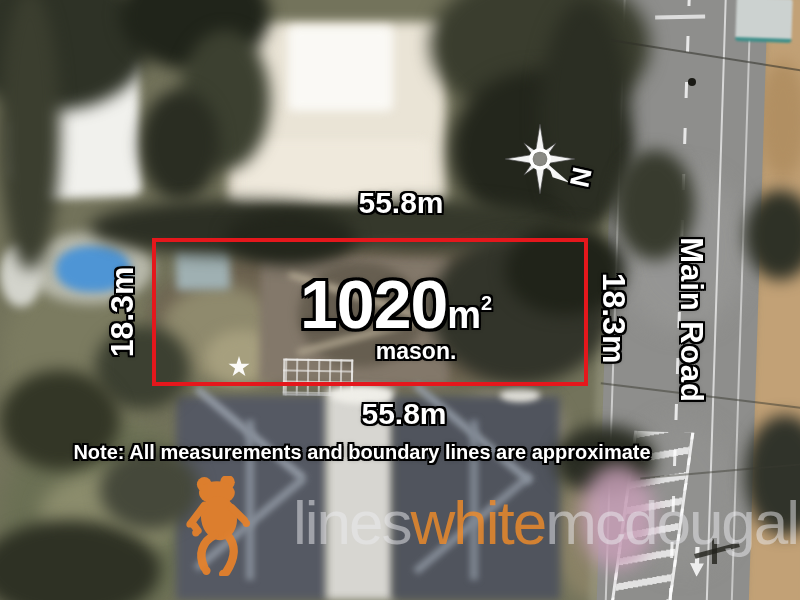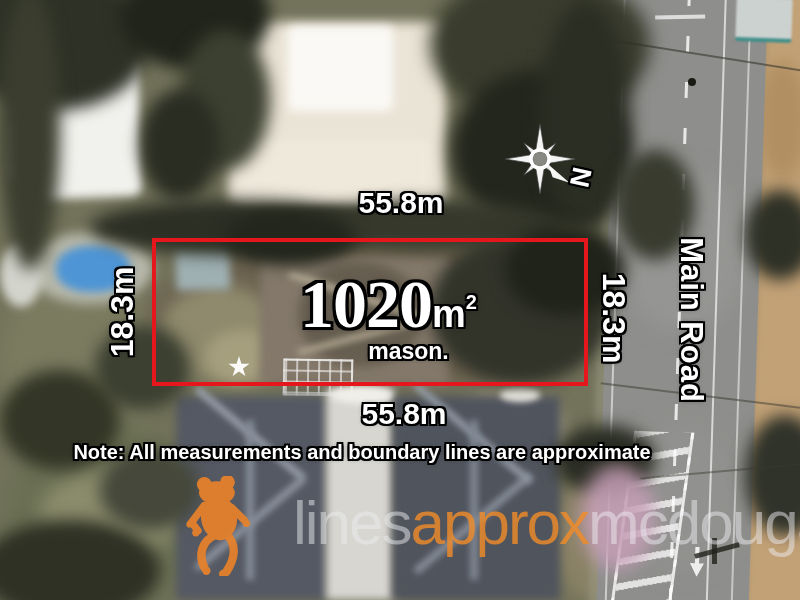--- a/index.html
+++ b/index.html
@@ -24,21 +24,21 @@
   .olabel{position:absolute;color:#fff;font-weight:bold;white-space:nowrap;line-height:1;
     text-shadow:-2px -2px 0 #000,0 -2px 0 #000,2px -2px 0 #000,-2px 0 0 #000,
                  2px 0 0 #000,-2px 2px 0 #000,0 2px 0 #000,2px 2px 0 #000,0 0 5px rgba(0,0,0,.6);}
   .dim{font-size:30px;}
   .ctr{transform:translate(-50%,-50%);padding-left:32px;}
   .rotL{transform:translate(-50%,-50%) rotate(-90deg);}
   .rotR{transform:translate(-50%,-50%) rotate(90deg);}
   #area{left:300px;top:270px;text-align:left;}
   #area .val{font-size:68px;letter-spacing:-1px;
     text-shadow:-3px -3px 0 #000,0 -3px 0 #000,3px -3px 0 #000,-3px 0 0 #000,
-                 3px 0 0 #000,-3px 3px 0 #000,0 3px 0 #000,3px 3px 0 #000,0 0 6px rgba(0,0,0,.6);font-family:Liberation Serif, serif;}
+                 3px 0 0 #000,-3px 3px 0 #000,0 3px 0 #000,3px 3px 0 #000,0 0 6px rgba(0,0,0,.6);}
   #area .unit{font-size:38px;}
   #area .unit sup{font-size:20px;vertical-align:18px;}
   #area .qual{display:block;text-align:center;font-size:23px;margin-top:2px;margin-left:40px;}
   #note{left:362px;top:452px;font-size:20px;transform:translate(-50%,-50%);}
   #roadname{font-size:31px;letter-spacing:1px;}
   
   #pergola{position:absolute;left:283px;top:359px;width:66px;height:33px;opacity:.85;
     border:2px solid rgba(255,255,255,.8);transform:rotate(1deg);
     background:repeating-linear-gradient(90deg,rgba(255,255,255,.65) 0 2px,transparent 2px 11px),
                repeating-linear-gradient(0deg,rgba(255,255,255,.65) 0 2px,transparent 2px 11px);}
@@ -183,15 +183,15 @@
       <path d="M42 30 L54 42" fill="none" stroke-width="7" stroke-linecap="round"></path>
       <path d="M26 56 C14 62 10 74 16 87" fill="none" stroke-width="8" stroke-linecap="round"></path>
       <path d="M38 56 C47 66 45 79 37 91" fill="none" stroke-width="8" stroke-linecap="round"></path>
       <circle cx="8" cy="54" r="3.5" stroke="none"></circle>
         <circle cx="2" cy="46" r="3" stroke="none"></circle>
       <circle cx="18" cy="90" r="4" stroke="none"></circle>
         <circle cx="34" cy="93" r="4" stroke="none"></circle>
       <circle cx="56" cy="45" r="3.5" stroke="none"></circle>
     </g>
   </svg>
-  <div id="wm"><span class="grey">lines</span><span class="orange">approx</span><span class="grey">mcdougall</span></div>
+  <div id="wm"><span class="grey">lines</span><span class="orange">white</span><span class="grey">mcdougall</span></div>
 
 </div>
 
 </body></html>

